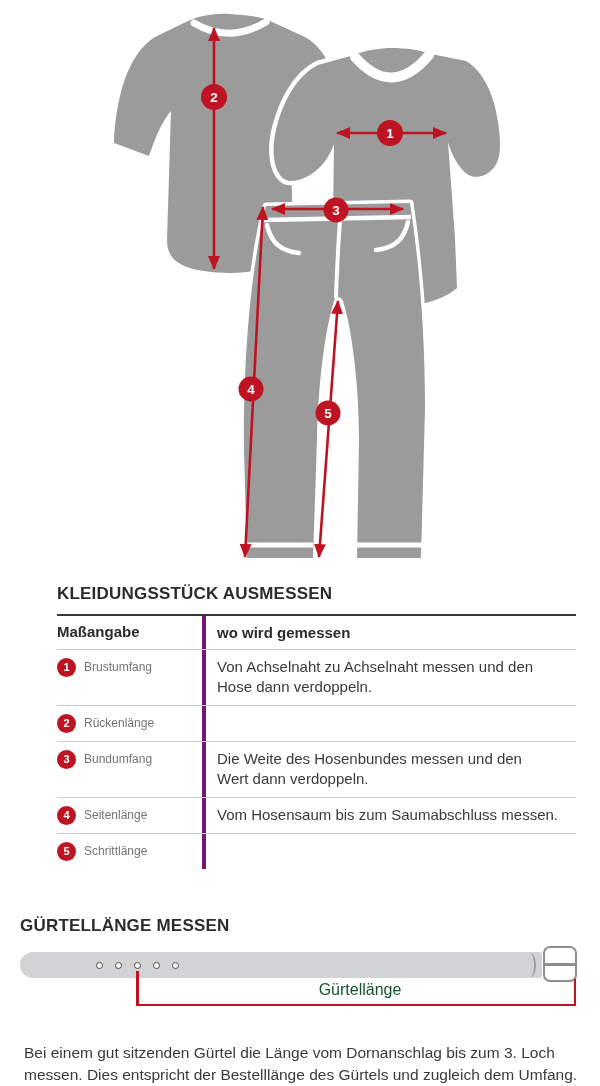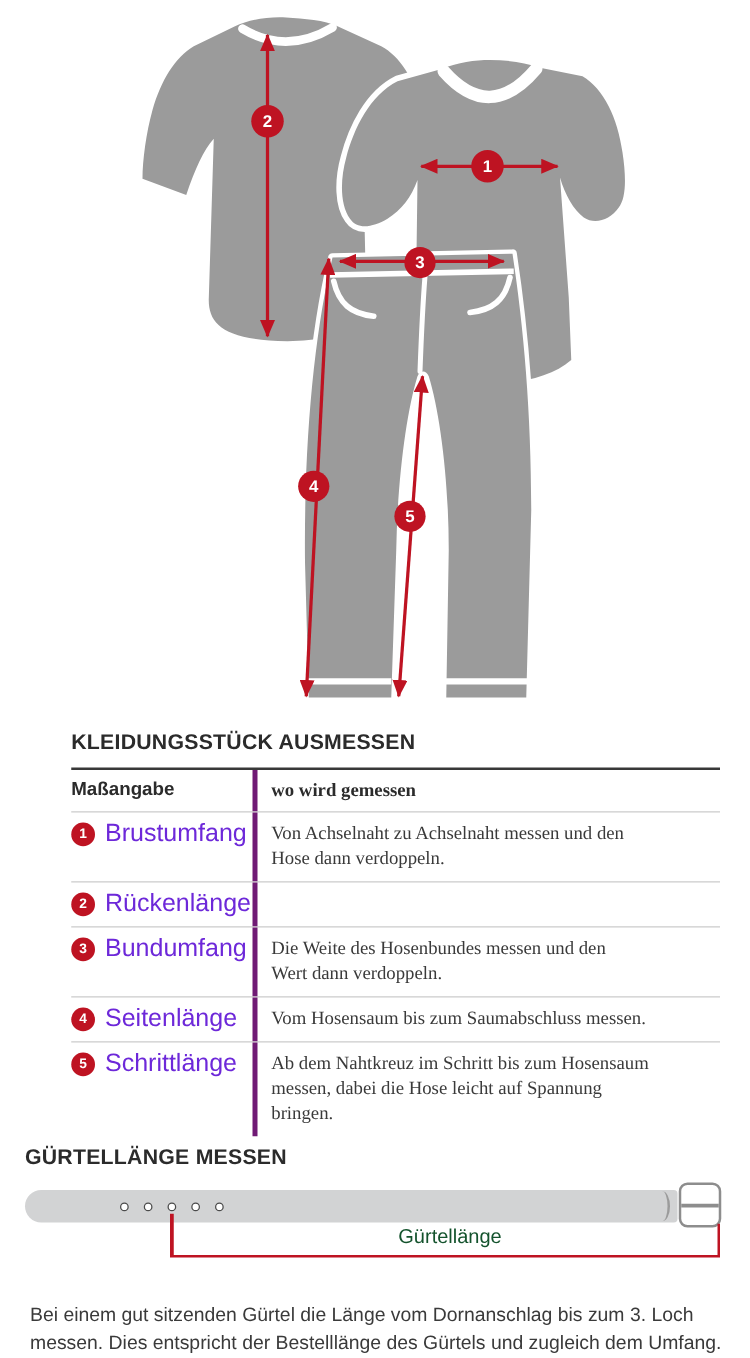--- a/index.html
+++ b/index.html
@@ -19,33 +19,33 @@
   .mtable{border-top:2px solid #383838;}
   .mrow{display:flex;border-bottom:1px solid #cbcbcb;align-items:stretch;}
   .mrow:last-child{border-bottom:none;}
   .mcol1{
     width:149px;flex:0 0 149px;border-right:4px solid #701a75;
     display:flex;align-items:flex-start;gap:8px;
     padding:7px 0 7px 0;box-sizing:border-box;
   }
   .mcol2{
     flex:1;padding:7px 4px 8px 11px;font-size:15px;line-height:20px;
-    color:#3a3a3a;white-space:pre-line;font-family:Liberation Serif, serif;
+    color:#3a3a3a;white-space:pre-line;
   }
   .mrow.header .mcol1,.mrow.header .mcol2{
     font-weight:bold;color:#2b2b2b;font-size:15px;white-space:normal;
   }
   .mrow.header .mcol1{padding:7px 0 6px 0;}
   .mrow.header .mcol2{padding-top:7px;padding-bottom:6px;line-height:20px;}
   .num-badge{
     width:19px;height:19px;border-radius:50%;background:#be1322;color:#fff;
     font-size:11px;font-weight:bold;line-height:19px;text-align:center;
     flex:0 0 19px;margin-top:1px;
   }
-  .mlabel{font-size:20px;line-height:21px;color:#6d28d9;}
+  .mlabel{font-size:12px;line-height:21px;color:#737373;}
   
   #belt-section{position:absolute;left:0;top:916px;width:600px;height:170px;text-decoration:underline;}
   #belt-title{position:absolute;left:20px;top:0;}
   .belt-strap{
     position:absolute;left:20px;top:36px;width:522px;height:26px;
     background:#d2d3d4;border-radius:13px 3px 3px 13px;
   }
   .belt-fold{
     position:absolute;left:526px;top:37px;width:8px;height:24px;
     border-right:2px solid #9b9b9b;border-radius:0 60% 60% 0/0 50% 50% 0;
@@ -204,23 +204,20 @@
         <span class="mlabel">Seitenlänge</span>
       </div>
       <div class="mcol2">Vom Hosensaum bis zum Saumabschluss messen.</div>
     </div>
 
     <div class="mrow">
       <div class="mcol1">
         <span class="num-badge">5</span>
         <span class="mlabel">Schrittlänge</span>
       </div>
-      <div class="mcol2">Ab dem Nahtkreuz im Schritt bis zum Hosensaum
-messen, dabei die Hose leicht auf Spannung
-bringen.</div>
     </div>
   </div>
 </div>
 
 <div id="belt-section">
   <h2 id="belt-title" class="section-title">GÜRTELLÄNGE MESSEN</h2>
 
   <div>
     <div class="belt-strap"></div>
     <div class="belt-fold"></div>

